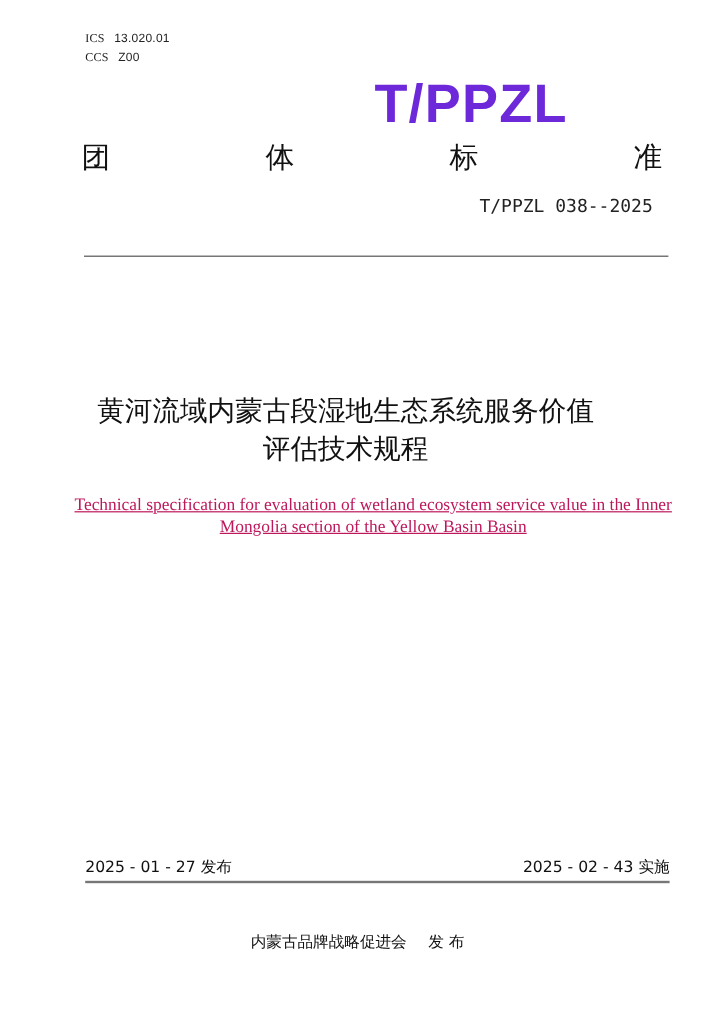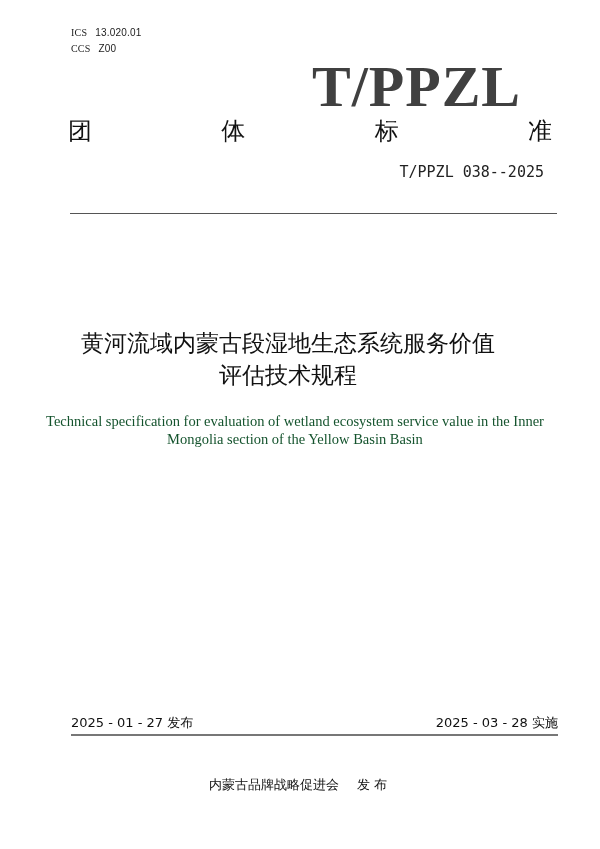--- a/index.html
+++ b/index.html
@@ -3,38 +3,38 @@
   <meta charset="utf-8">
   <style>
     html, body { margin: 0; padding: 0; background: #ffffff; }
     body { width: 600px; height: 849px; position: relative; overflow: hidden; color: #111; }
     .abs { position: absolute; }
     .cls-line {
       font-family: "Liberation Serif", serif; font-size: 10px; color: #222; left: 71px; letter-spacing: 0.2px;
     }
     .cls-line .num { font-family: "Liberation Sans", sans-serif; font-size: 10px; margin-left: 8px; }
     .logo {
-      top: 62px; left: 312px; font-family: Liberation Serif, serif; font-weight: bold;
-      font-size: 58px; line-height: 50px; color: #404040; letter-spacing: 1px;
+      top: 62px; left: 312px; font-family: Liberation Sans, sans-serif; font-weight: bold;
+      font-size: 45px; line-height: 50px; color: #6d28d9; letter-spacing: 1px;
     }
     .std-type {
       top: 116px; left: 68px; width: 484px; display: flex; justify-content: space-between;
       font-family: "DejaVu Sans", sans-serif; font-size: 24px; line-height: 30px; color: #111;
     }
     .std-no {
       top: 163px; right: 56px; font-family: "DejaVu Sans Mono", monospace; font-size: 15px; color: #222;
     }
     .rule { height: 1px; background: #555; }
     .title-cn {
       top: 327px; left: 0; width: 576px; text-align: center;
       font-family: "DejaVu Sans", sans-serif; font-size: 23px; line-height: 32px; color: #111;
     }
     .title-en {
-      top: 412px; left: 44px; width: 502px; text-align: center;
-      font-family: "Liberation Serif", serif; font-size: 14.5px; line-height: 18px; color: #14532d;
+      top: 412px; left: 60px; width: 502px; text-align: center;
+      font-family: "Liberation Serif", serif; font-size: 14.5px; line-height: 18px; color: #be185d; text-decoration: underline;
     }
     .date {
       top: 714px; font-family: "DejaVu Sans", sans-serif; font-size: 13px; color: #111;
     }
     .issuer {
       top: 776px; left: 0; width: 596px; text-align: center;
       font-family: "DejaVu Sans", sans-serif; font-size: 13px; color: #111;
     }
     .issuer .gap { display: inline-block; width: 18px; }
   </style>
@@ -65,19 +65,19 @@
   <div>黄河流域内蒙古段湿地生态系统服务价值</div>
   <div>评估技术规程</div>
 </div>
 
 <div class="abs title-en">
   <div>Technical specification for evaluation of wetland ecosystem service value in the Inner</div>
   <div>Mongolia section of the Yellow Basin Basin</div>
 </div>
 
 <div class="abs date" style="left:71px;">2025 - 01 - 27 发布</div>
-<div class="abs date" style="right:42px;">2025 - 03 - 28 实施</div>
+<div class="abs date" style="right:42px;">2025 - 02 - 43 实施</div>
 
 <div class="abs rule" style="top:734px; left:71px; width:487px; background:#777; height:1.5px;"></div>
 
 <div class="abs issuer">
   <span>内蒙古品牌战略促进会</span><span class="gap"></span><span>发 布</span>
 </div>
 
 </body></html>

